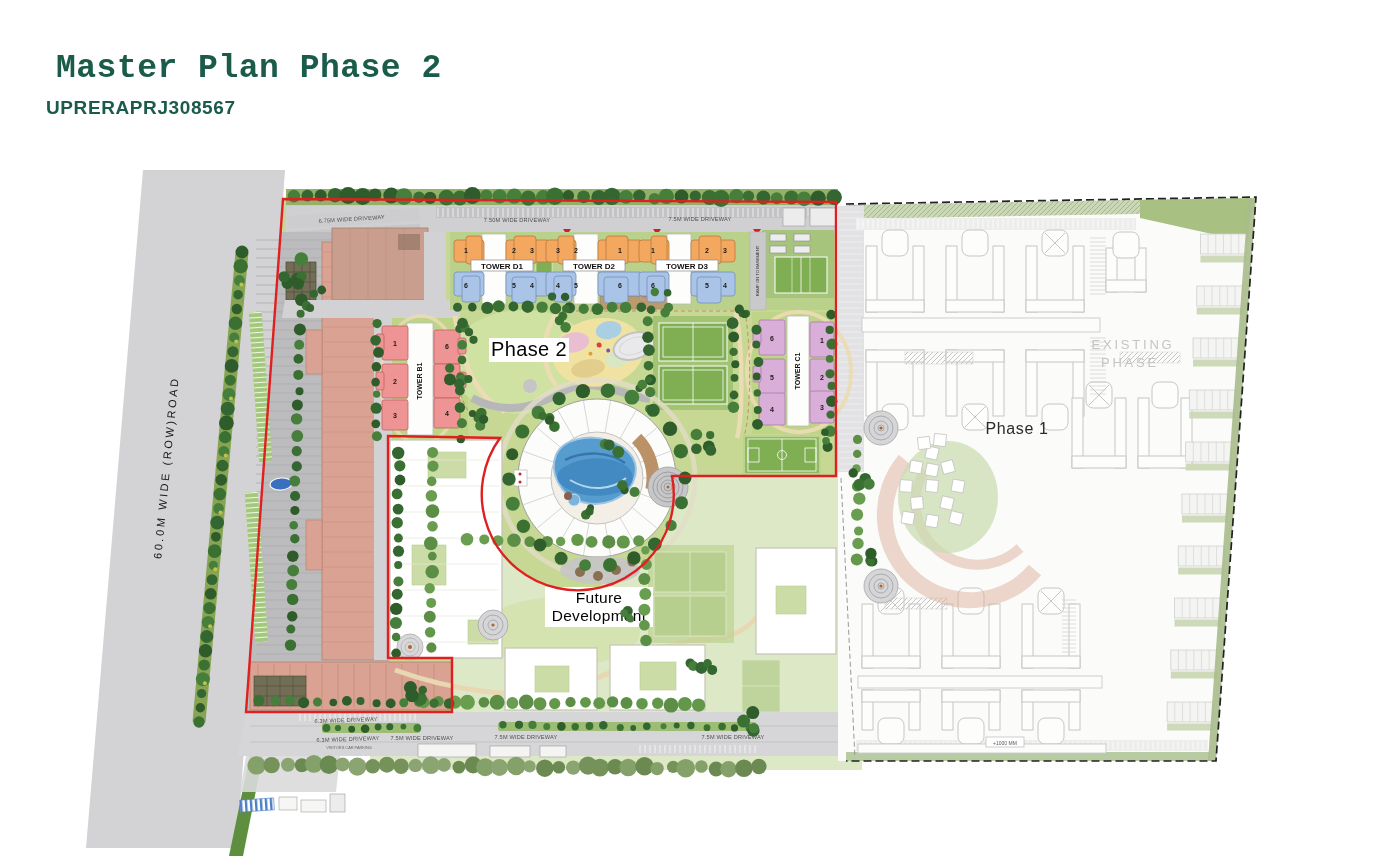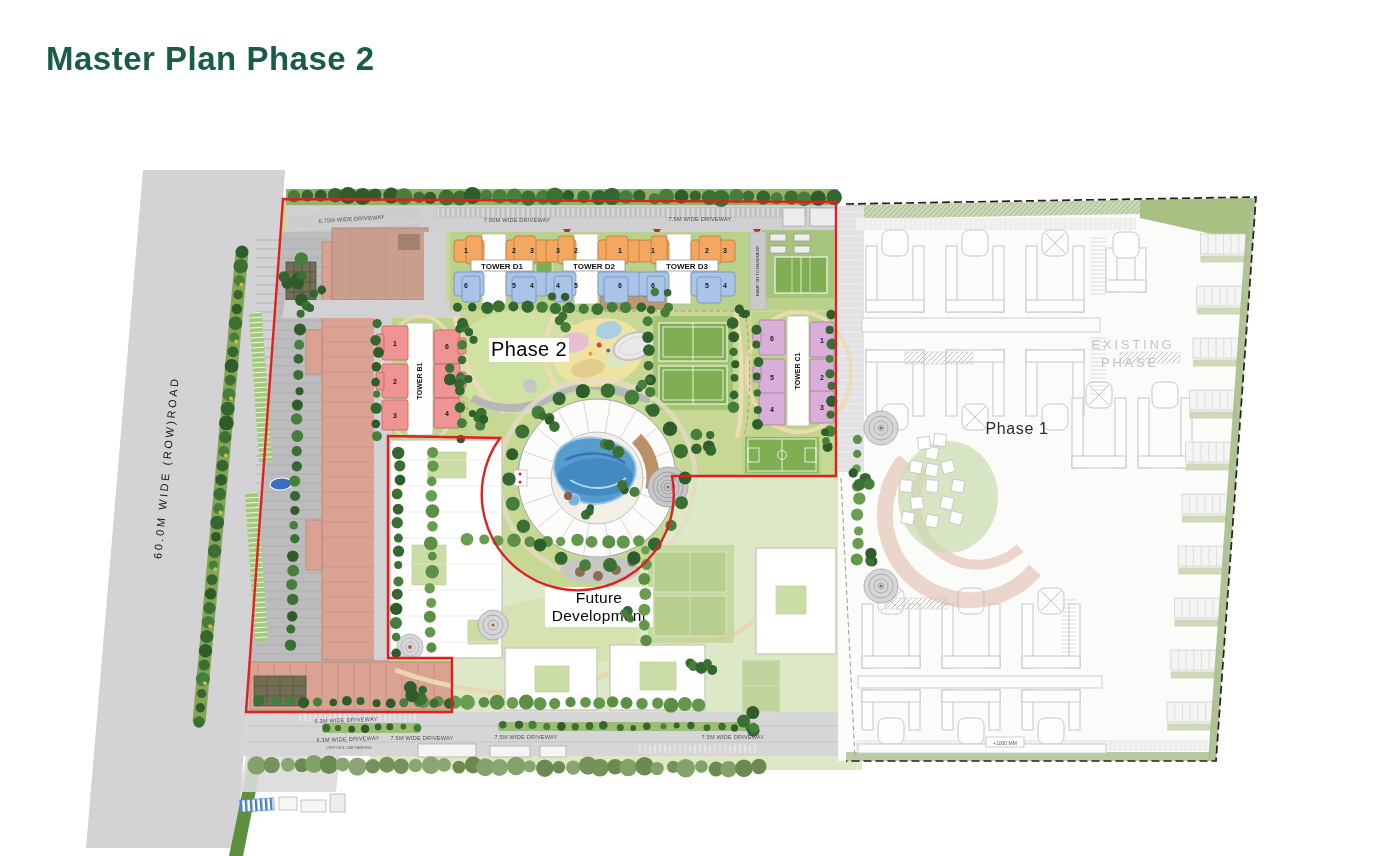--- a/index.html
+++ b/index.html
@@ -1,19 +1,19 @@
 <!DOCTYPE html>
 <html><head>
 <meta charset="utf-8">
 <style>
   html,body{margin:0;padding:0;background:#fff;width:1400px;height:856px;overflow:hidden;
     font-family:"Liberation Sans",sans-serif}
   .page-header{position:absolute;left:46px;top:40px;z-index:10}
-  .page-header h1{font-family:Liberation Sans, sans-serif;font-weight:700;font-size:33px;
-    color:#1a5b4a;margin:0;letter-spacing:.5px}
+  .page-header h1{font-family:Liberation Mono, monospace;font-weight:700;font-size:33px;
+    color:#1a5b4a;margin:10px;letter-spacing:.5px}
   .page-header .rera{font-weight:700;font-size:19px;color:#1a5b4a;margin-top:9px;letter-spacing:.6px}
   svg{position:absolute;left:0;top:0}
   svg text{font-family:"Liberation Sans",sans-serif}
   .t-tower{font-size:8px;font-weight:bold;text-anchor:middle;fill:#101010}
   .t-towerv{font-size:7px;font-weight:bold;text-anchor:middle;fill:#101010}
   .t-num{font-size:7px;font-weight:bold;text-anchor:middle;fill:#1a1a1a}
   .t-drive{font-size:5.6px;fill:#4f4f4f;text-anchor:middle;letter-spacing:.2px}
   .t-tiny{font-size:3.9px;fill:#666;text-anchor:middle}
   .t-ramp{font-size:4.6px;fill:#333;text-anchor:middle}
   .t-rampv{font-size:4.2px;fill:#333;text-anchor:middle}
@@ -29,20 +29,21 @@
   .u-lilac{fill:#d9aed8;stroke:#a77ba5;stroke-width:.8}
   .core{fill:#fdfdfc;stroke:#b9b9b9;stroke-width:.8}
   .plate{fill:#ffffff;stroke:#8a8a8a;stroke-width:.7}
   .court-line{stroke:#fff;stroke-width:.8;fill:none}
 </style>
 </head>
 <body>
 
 <div class="page-header">
   <h1>Master Plan Phase 2</h1>
+  <div class="rera">UPRERAPRJ308567</div>
 </div>
 
 <svg width="1400" height="856" viewBox="0 0 1400 856">
 <defs>
   <pattern id="hatch" width="5" height="5" patternUnits="userSpaceOnUse">
     <path d="M0,5 L5,0" stroke="#c4c4c4" stroke-width="1" fill="none"></path>
   </pattern>
   <pattern id="hatchg" width="5" height="5" patternUnits="userSpaceOnUse">
     <path d="M0,5 L5,0" stroke="#a3b88c" stroke-width="1" fill="none"></path>
   </pattern>

